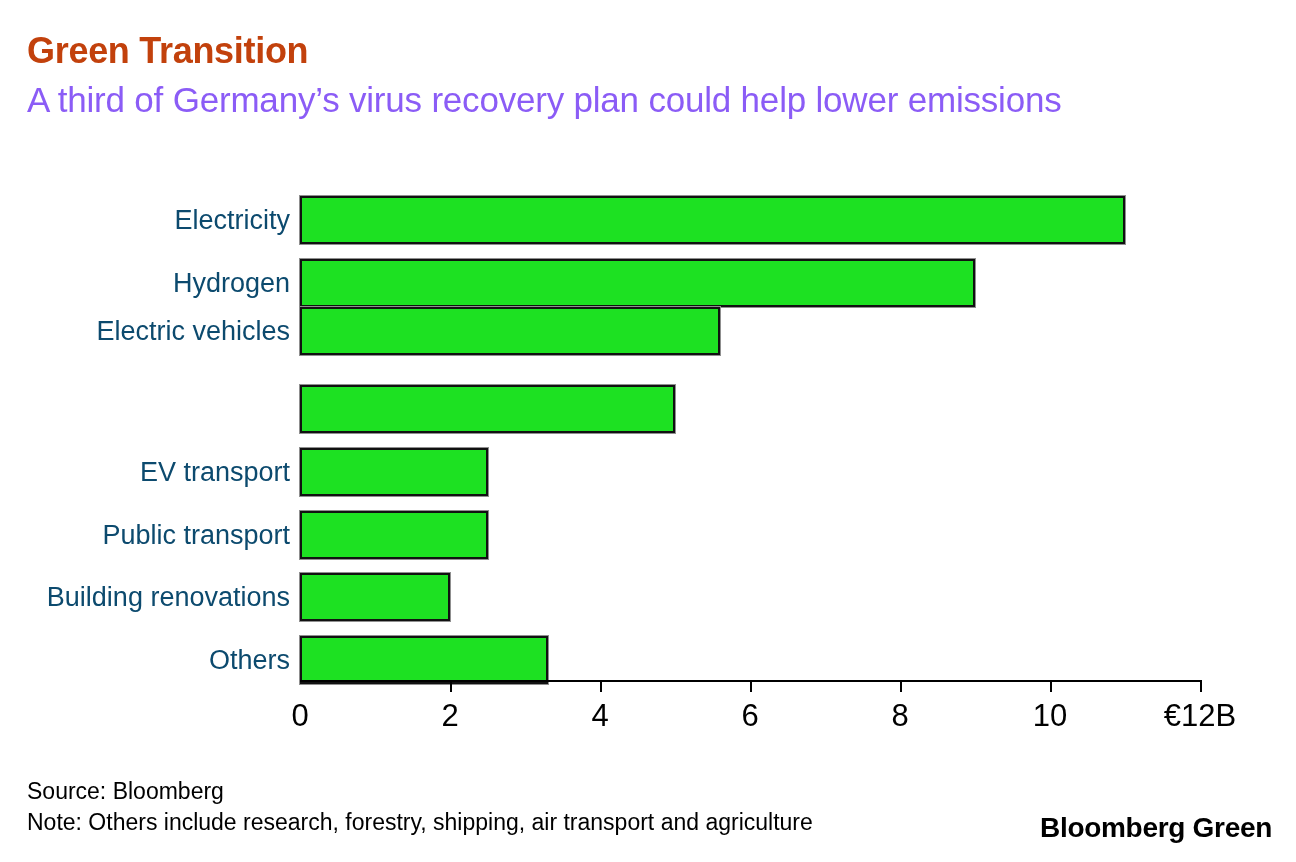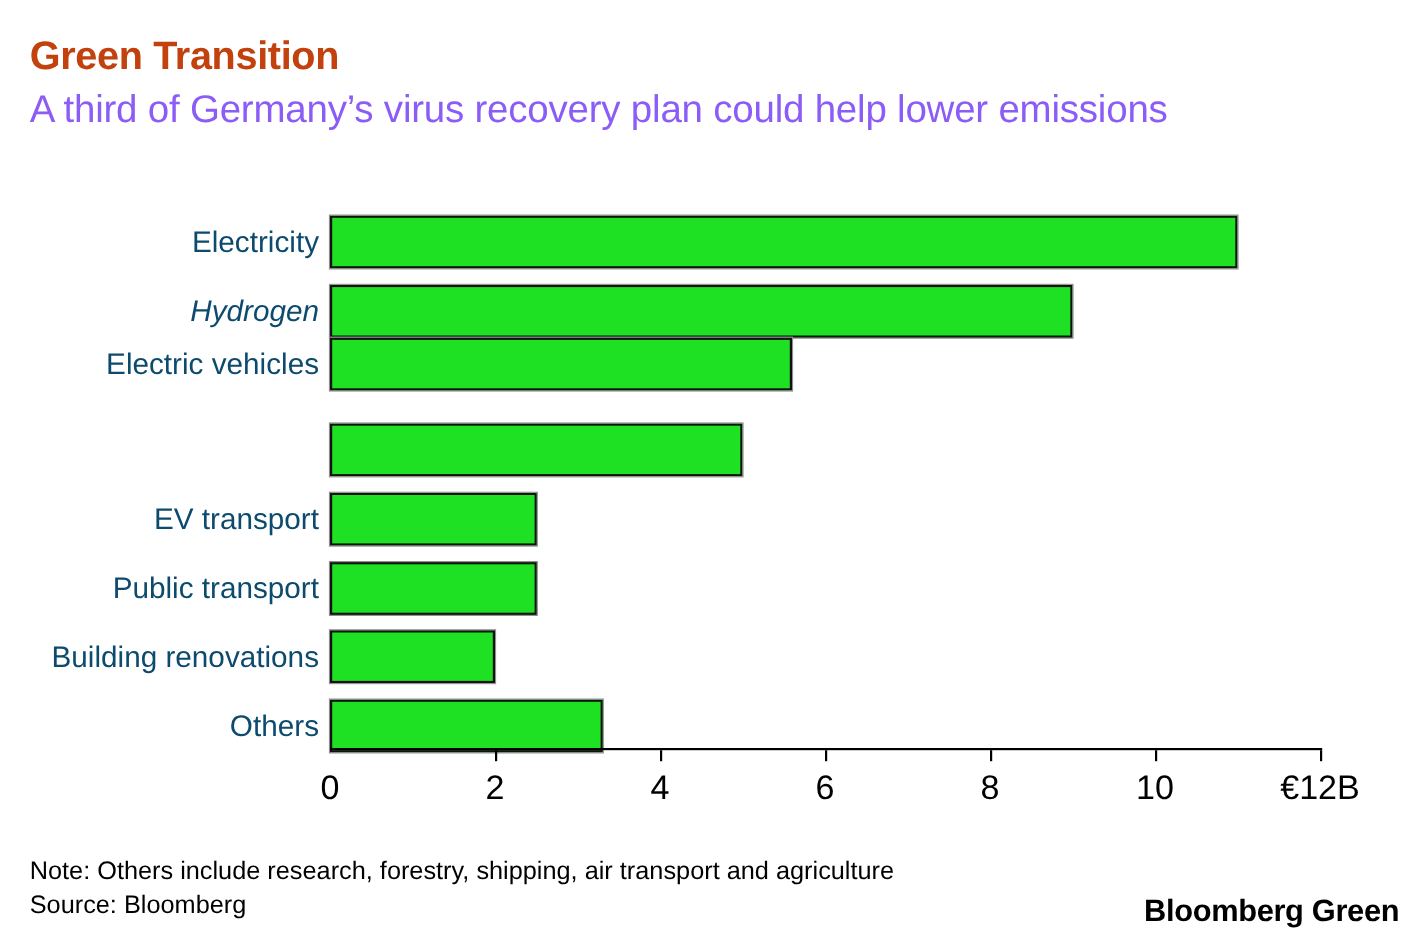--- a/index.html
+++ b/index.html
@@ -134,21 +134,21 @@
   <h1 id="chart-title">Green Transition</h1>
   <p id="chart-subtitle">A third of Germany’s virus recovery plan could help lower emissions</p>
 </div>
 
 <div id="plot">
   <div id="bars-container">
       <div class="bar-row" style="top: 18px;">
         <div class="cat-label">Electricity</div>
         <div class="bar" title="Electricity: 11" style="width: 825px; background: rgb(29, 225, 34); border-color: rgb(17, 17, 17);"></div>
       </div>
-      <div class="bar-row" style="top: 80.9px; font-style: italic;">
+      <div class="bar-row" style="top: 80.9px;">
         <div class="cat-label">Hydrogen</div>
         <div class="bar" title="Hydrogen: 9" style="width: 675px; background: rgb(29, 225, 34); border-color: rgb(17, 17, 17);"></div>
       </div>
       <div class="bar-row" style="top: 129px;">
         <div class="cat-label">Electric vehicles</div>
         <div class="bar" title="Electric vehicles: 5.6" style="width: 420px; background: rgb(29, 225, 34); border-color: rgb(17, 17, 17);"></div>
       </div>
       <div class="bar-row" style="top: 206.7px;">
         <div class="bar" title="Railway system: 5" style="width: 375px; background: rgb(29, 225, 34); border-color: rgb(17, 17, 17);"></div>
       </div>
@@ -181,16 +181,16 @@
       <div class="tick-mark" style="left: 900px;"></div>
       <div class="tick-label" style="left: 900px;">8</div>
       <div class="tick-mark" style="left: 1050px;"></div>
       <div class="tick-label" style="left: 1050px;">10</div>
       <div class="tick-mark" style="left: 1200px;"></div>
       <div class="tick-label" style="left: 1200px;">€12B</div>
     </div>
 </div>
 
 <div id="footer">
+  <div class="foot-line">Source: Bloomberg</div>
   <div class="foot-line">Note: Others include research, forestry, shipping, air transport and agriculture</div>
-  <div class="foot-line">Source: Bloomberg</div>
 </div>
 <div id="brand">Bloomberg Green</div>
 
 </body></html>

